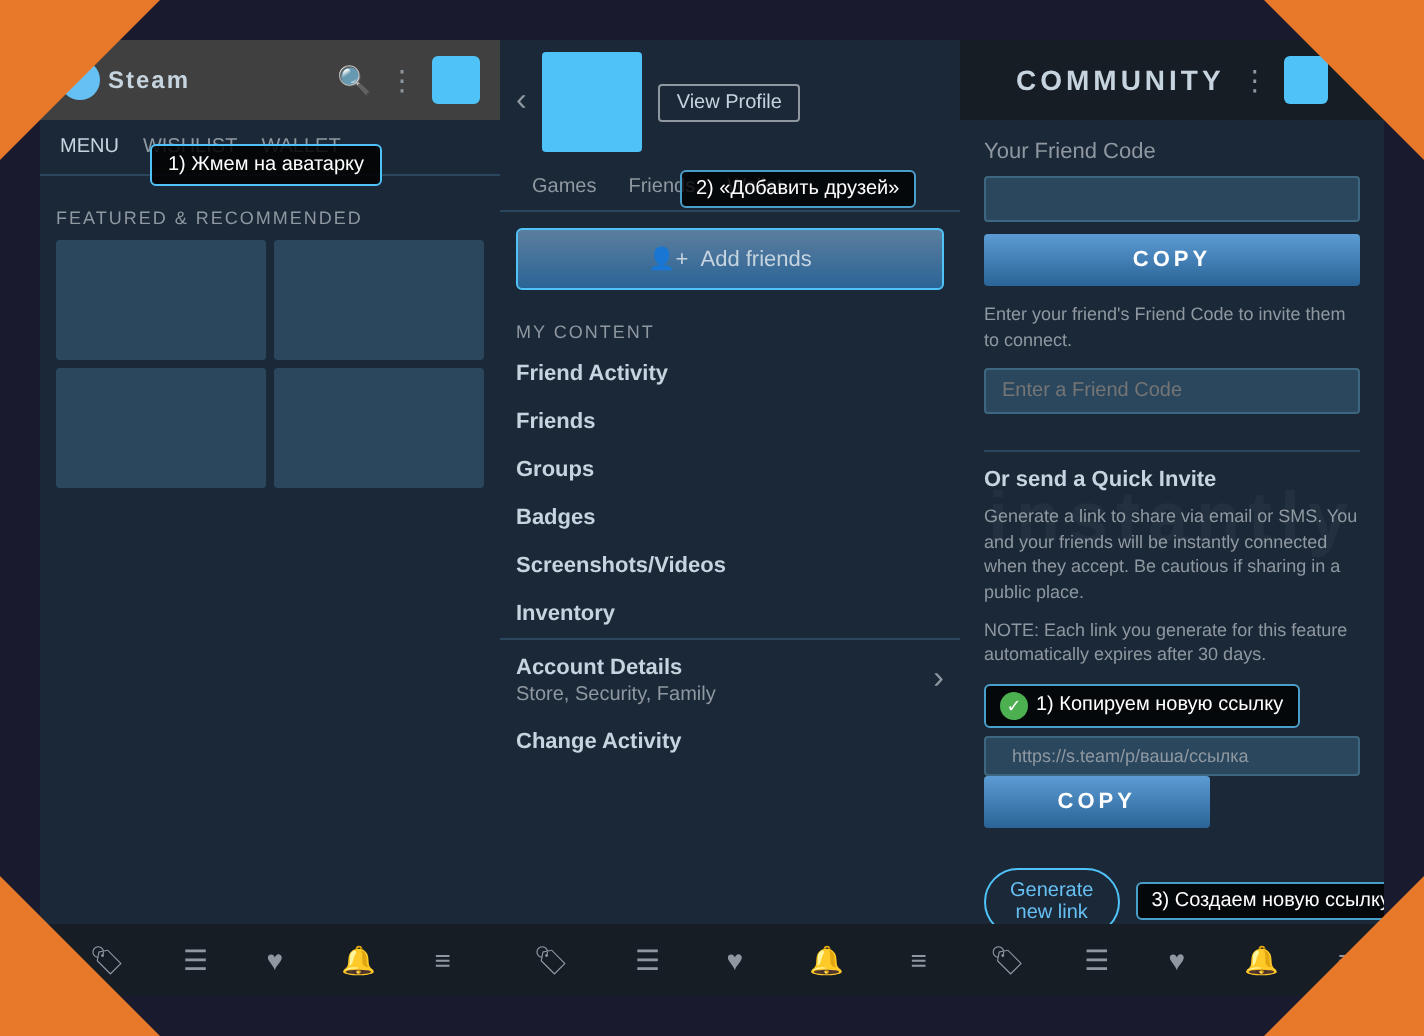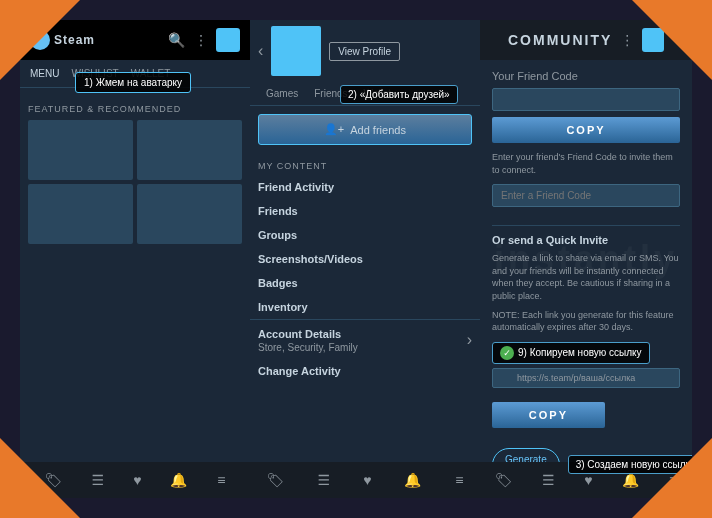--- a/index.html
+++ b/index.html
@@ -41,21 +41,21 @@
     .left-panel {
       width: 230px;
       background: #1b2838;
       border-radius: 4px 0 0 4px;
       overflow: hidden;
       flex-shrink: 0;
       position: relative;
     }
 
     .steam-header {
-      background: #000000;
+      background: #404040;
       padding: 8px 10px;
       display: flex;
       align-items: center;
       gap: 8px;
       height: 40px;
     }
 
     .steam-logo {
       display: flex;
       align-items: center;
@@ -391,24 +391,24 @@
       font-size: 9px;
       line-height: 1.4;
       margin-bottom: 8px;
     }
 
     .link-display {
       background: #2a475e;
       border: 1px solid #3d6680;
       color: #8f98a0;
       font-size: 9px;
-      padding: 4px 24px;
+      padding: 4px 13px;
       width: 100%;
       border-radius: 2px;
-      margin-bottom: 14px;
+      margin-bottom: 0;
     }
 
     .copy-btn-2 {
       background: linear-gradient(to bottom, #5c9bd4, #2a6496);
       border: none;
       color: #fff;
       font-size: 11px;
       font-weight: bold;
       padding: 7px;
       width: 60%;
@@ -551,22 +551,22 @@
     <button class="add-friends-btn">
       <span>👤+</span>
       <span>Add friends</span>
     </button>
 
     <div class="my-content-label">MY CONTENT</div>
 
     <div class="content-menu-item">Friend Activity</div>
     <div class="content-menu-item">Friends</div>
     <div class="content-menu-item">Groups</div>
+    <div class="content-menu-item">Badges</div>
     <div class="content-menu-item">Screenshots/Videos</div>
-    <div class="content-menu-item">Badges</div>
     <div class="content-menu-item">Inventory</div>
 
     <div style="padding: 6px 8px; display: flex; align-items: center; justify-content: space-between; border-top: 1px solid #2a475e; margin-top: 0;">
       <div>
         <div class="content-menu-item" style="padding: 2px 0;">Account Details</div>
         <div class="content-menu-sub" style="padding: 0;">Store, Security, Family</div>
       </div>
       <span style="color: #8f98a0;">›</span>
     </div>
 
@@ -597,21 +597,21 @@
 
       <div class="divider"></div>
 
       <div class="quick-invite-title">Or send a Quick Invite</div>
       <p class="quick-invite-desc">Generate a link to share via email or SMS. You and your friends will be instantly connected when they accept. Be cautious if sharing in a public place.</p>
       <p class="note-text">NOTE: Each link you generate for this feature automatically expires after 30 days.</p>
 
       
       <div class="annotation-box" style="position:relative; margin-bottom: 4px; display:inline-flex; align-items:center; gap:4px;">
         <span class="check-icon">✓</span>
-        <span>9) Копируем новую ссылку</span>
+        <span>1) Копируем новую ссылку</span>
       </div>
 
       <div class="link-display">https://s.team/p/ваша/ссылка</div>
 
       <div style="display:flex; align-items:center; gap:8px; flex-wrap:wrap;">
         <button class="copy-btn-2">COPY</button>
       </div>
 
       <div style="position:relative; display:flex; align-items:center; gap:8px; margin-top:14px;">
         <button class="generate-link-btn">Generate new link</button>

